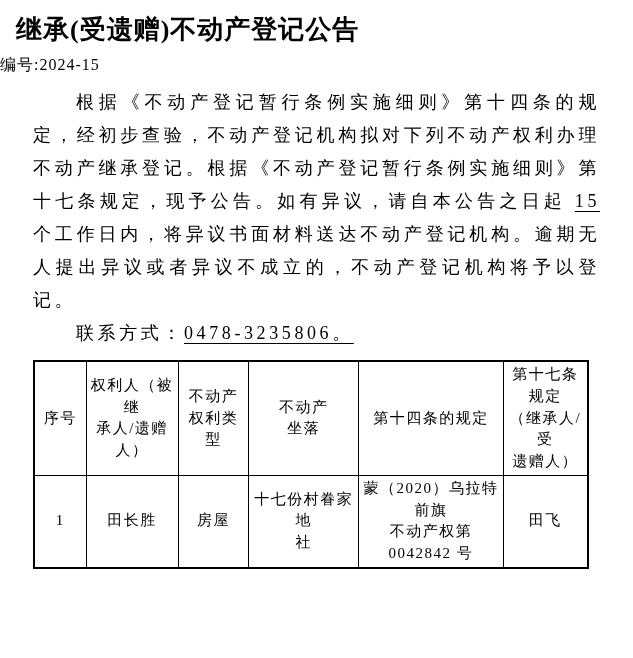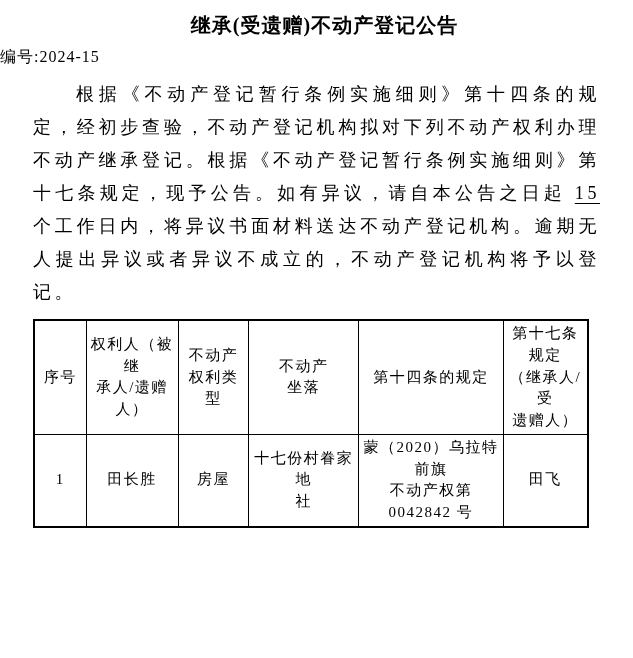--- a/index.html
+++ b/index.html
@@ -11,22 +11,22 @@
   }
   .page {
     position: relative;
     width: 633px;
     height: 658px;
     background: #ffffff;
     overflow: hidden;
   }
   .title {
     margin: 12px 0 0 16px;
-    text-align: center;
-    font-size: 20px;
+    text-align: left;
+    font-size: 26px;
     font-weight: bold;
     letter-spacing: 1px;
     font-family: "Liberation Serif", "DejaVu Serif", serif;
   }
   .doc-no {
     margin-top: 8px;
     padding-right: 140px;
     font-size: 16px;
     letter-spacing: 1px;
   }
@@ -75,20 +75,21 @@
 <div class="page">
 
   <h1 class="title">继承(受遗赠)不动产登记公告</h1>
 
   <div class="doc-no">
     <span>编号:2024-15</span>
   </div>
 
   <div class="body-text">
     <p class="first"><span>根据《不动产登记暂行条例实施细则》第十四条的规定，经初步查验，不动产登记机构拟对下列不动产权利办理不动产继承登记。根据《不动产登记暂行条例实施细则》第十七条规定，现予公告。如有异议，请自本公告之日起 </span><span class="u">15</span><span> 个工作日内，将异议书面材料送达不动产登记机构。逾期无人提出异议或者异议不成立的，不动产登记机构将予以登记。</span></p>
+    <p><span>联系方式：</span><span class="u">0478-3235806。</span></p>
   </div>
 
   <table class="reg">
     <colgroup>
       <col style="width:9.4%">
       <col style="width:16.6%">
       <col style="width:12.8%">
       <col style="width:19.8%">
       <col style="width:26.1%">
       <col style="width:15.3%">

